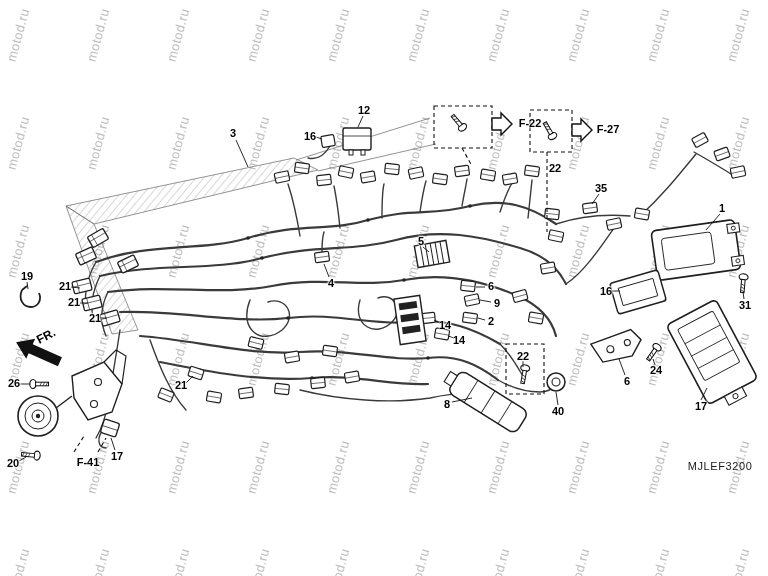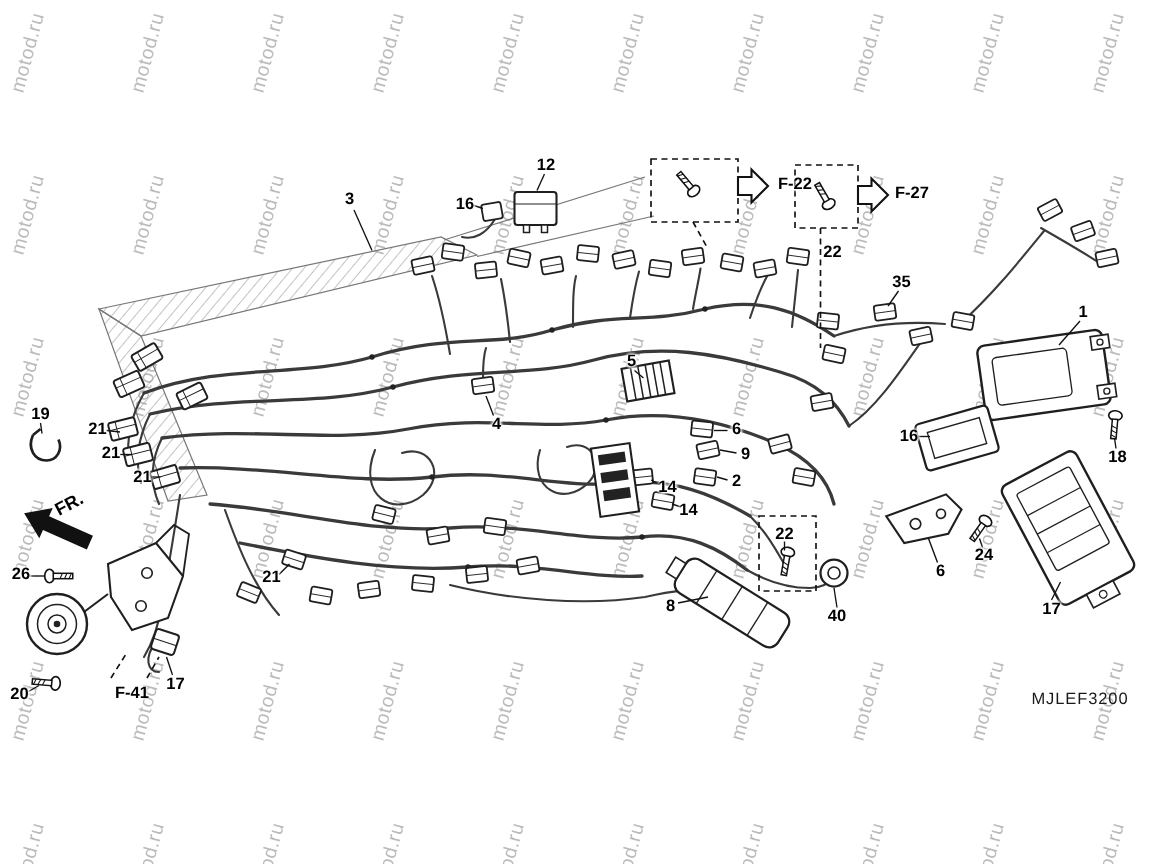--- a/index.html
+++ b/index.html
@@ -369,21 +369,21 @@
   <div class="callout" style="left:27px;top:276px">19</div>
   <div class="callout" style="left:558px;top:411px">40</div>
   <div class="callout" style="left:65px;top:286px">21</div>
   <div class="callout" style="left:74px;top:302px">21</div>
   <div class="callout" style="left:95px;top:318px">21</div>
   <div class="callout" style="left:181px;top:385px">21</div>
   <div class="callout" style="left:555px;top:168px">22</div>
   <div class="callout" style="left:523px;top:356px">22</div>
   <div class="callout" style="left:601px;top:188px">35</div>
   <div class="callout" style="left:656px;top:370px">24</div>
-  <div class="callout" style="left:745px;top:305px">18</div>
+  <div class="callout" style="left:745px;top:305px">31</div>
   <div class="callout" style="left:14px;top:383px">26</div>
 
   <div class="ref" style="left:530px;top:123px">F-22</div>
   <div class="ref" style="left:608px;top:129px">F-27</div>
   <div class="ref" style="left:88px;top:462px">F-41</div>
   <div class="fr" style="left:46px;top:336px">FR.</div>
   <div class="code" style="left:720px;top:466px">MJLEF3200</div>
 
 </div>
 

